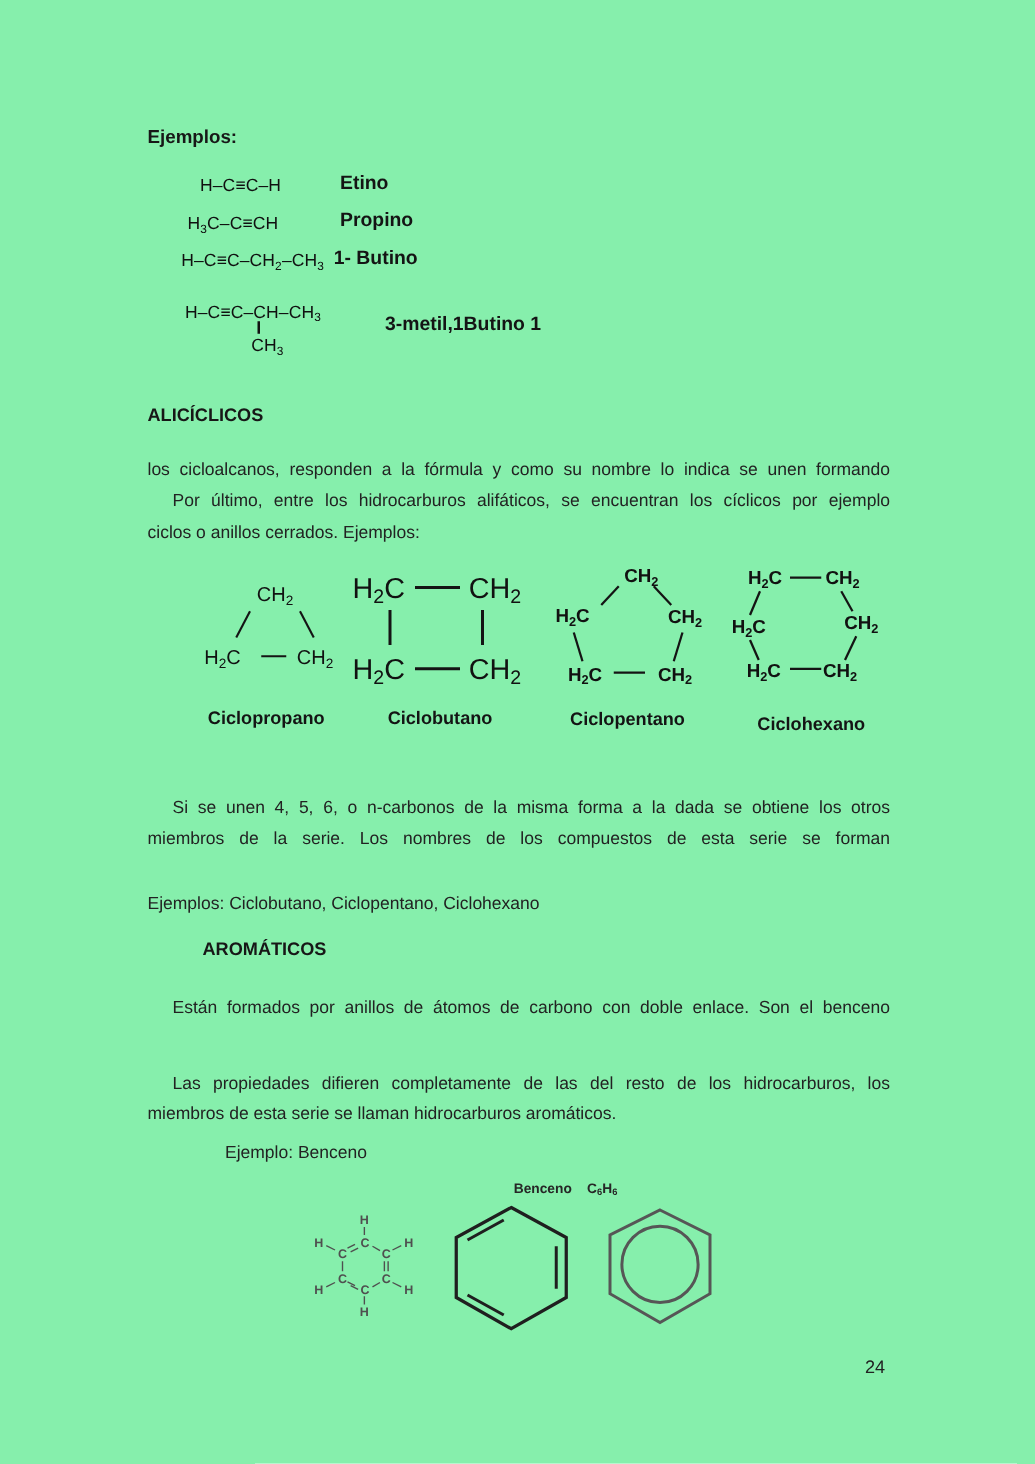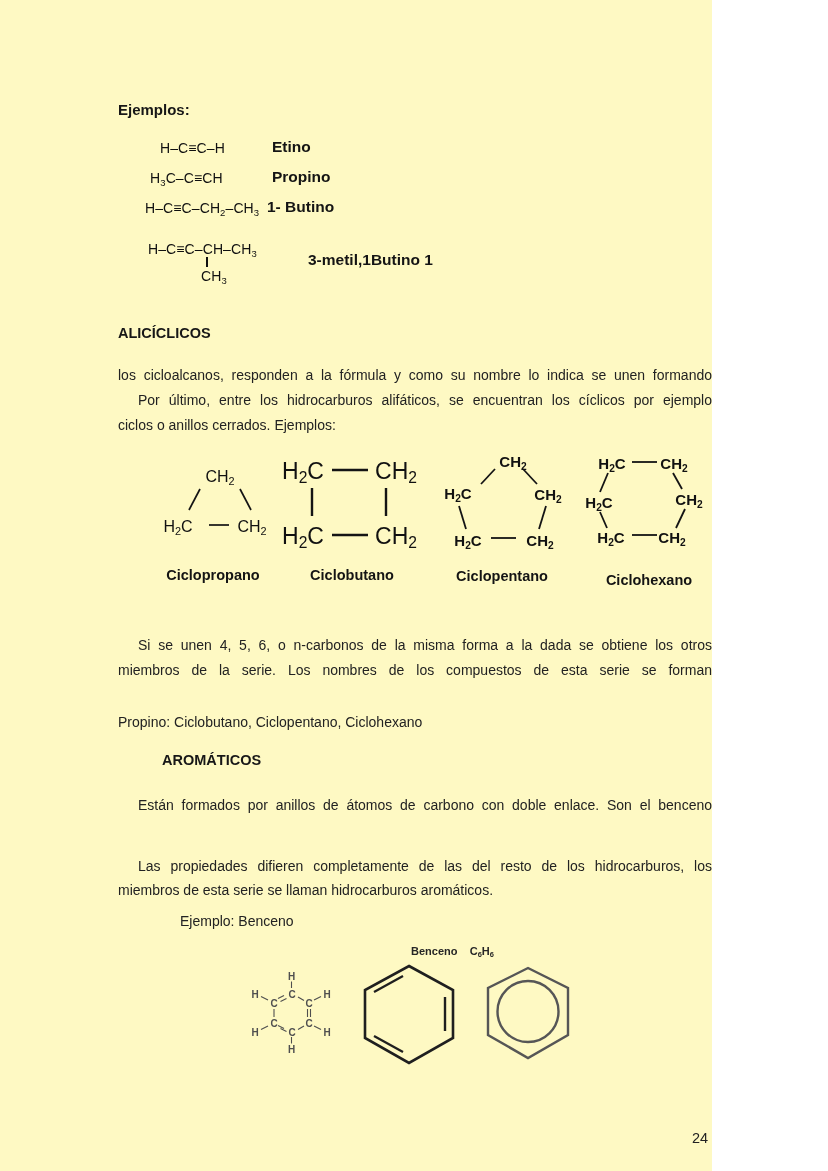--- a/index.html
+++ b/index.html
@@ -1,17 +1,17 @@
 <!DOCTYPE html>
 <html><head>
 <meta charset="utf-8">
 <style>
   html,body { margin:0; padding:0; background:#ffffff; }
   #page {
-    position:relative; width:712px; height:1171px; background:#fef9c3;
+    position:relative; width:828px; height:1171px; background:#86efac;
     font-family:"Liberation Sans","DejaVu Sans",sans-serif;
     color:#1f1f1f; overflow:hidden;
   }
   .abs { position:absolute; }
   .h1 { font-weight:bold; font-size:14.5px; color:#171717; }
   .body-block { width:594px; font-size:14px; color:#222; }
   .pline { white-space:normal; }
   .pline.first { text-indent:20px; }
   .pline.just { text-align:justify; text-align-last:justify; }
   #para1 .pline { line-height:25px; }
@@ -120,21 +120,21 @@
     <div class="atom sz-b" style="left:26px; top:87px;">H<sub>2</sub>C</div>
     <div class="atom sz-b" style="left:87px; top:87px;">CH<sub>2</sub></div>
   </div>
   <div class="fig-label" style="left:649px; top:572px;">Ciclohexano</div>
 
   <div id="para2" class="abs body-block" style="left:118px; top:633px;">
       <div class="pline first just">Si se unen 4, 5, 6, o n-carbonos de la misma forma a la dada se obtiene los otros</div>
       <div class="pline just">miembros de la serie. Los nombres de los compuestos de esta serie se forman</div>
     </div>
 
-  <div class="abs plain" style="left:118px; top:714px;">Propino: Ciclobutano, Ciclopentano, Ciclohexano</div>
+  <div class="abs plain" style="left:118px; top:714px;">Ejemplos: Ciclobutano, Ciclopentano, Ciclohexano</div>
 
   <div class="abs h1" style="left:118px; top:752px;margin-left:44px;">AROMÁTICOS</div>
 
   <div id="para3" class="abs body-block" style="left:118px; top:793px;">
       <div class="pline first just">Están formados por anillos de átomos de carbono con doble enlace. Son el benceno</div>
     </div>
 
   <div id="para4" class="abs body-block" style="left:118px; top:854px;">
       <div class="pline first just">Las propiedades difieren completamente de las del resto de los hidrocarburos, los</div>
       <div class="pline">miembros de esta serie se llaman hidrocarburos aromáticos.</div>
@@ -189,15 +189,15 @@
     </svg>
   </div>
 
   <div class="fig" style="left:483px; top:963px; width:90px; height:100px;">
     <svg width="90" height="100">
       <polygon points="45,5 85,25 85,72 45,95 5,72 5,25" fill="none" stroke="#565656" stroke-width="2.4"></polygon>
       <circle cx="45" cy="48.5" r="30.5" fill="none" stroke="#565656" stroke-width="2.4"></circle>
     </svg>
   </div>
 
-  <div class="abs pagenum" style="left:692px; top:1130px;">24</div>
+  <div class="abs pagenum" style="left:692px; top:1086px;">24</div>
 
 </div>
 
 </body></html>

